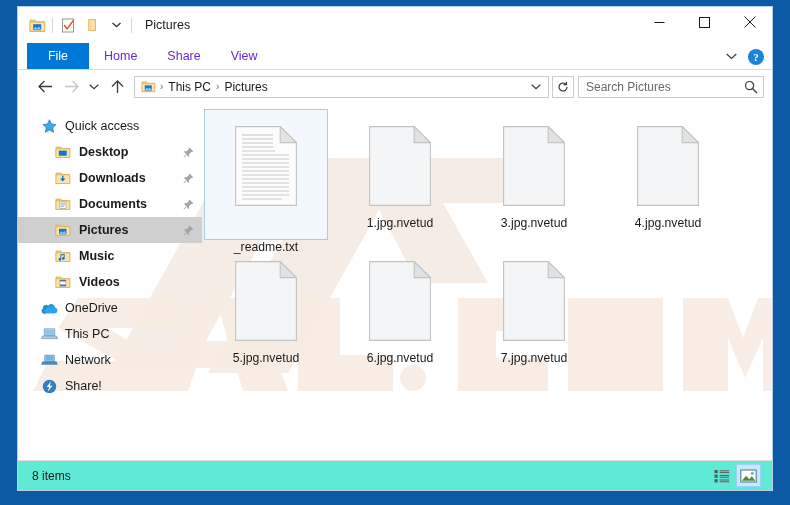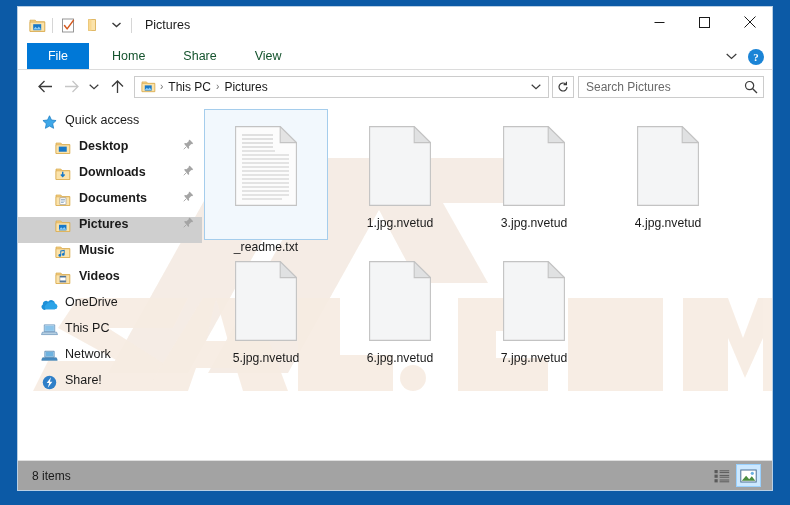--- a/index.html
+++ b/index.html
@@ -75,24 +75,23 @@
     display: flex;
     align-items: stretch;
     flex: none;
     position: relative;
     border-bottom: 1px solid #dcdcdc;
   }
   .tab {
     display: flex; align-items: center; justify-content: center;
     padding: 0 15px;
     font-size: 12.5px;
-    color: #14532d;
+    color: #6d28d9;
     cursor: default;
     min-width: 56px;
-    margin-left: 8px;
   }
   .tab.file {
     background: #0078d7;
     color: #ffffff;
     min-width: 62px;
     margin-left: 9px;
   }
   .ribbon-right {
     position: absolute; right: 8px; top: 0;
     height: 27px;
@@ -207,21 +206,21 @@
     width: 184px;
     flex: none;
     padding-top: 10px;
     position: relative;
     z-index: 1;
     overflow: hidden;
   }
   .navitem {
     height: 26px;
     display: flex;
-    align-items: flex-start;
+    align-items: center;
     padding-right: 8px;
     cursor: default;
     position: relative;
   }
   .navitem.selected { background: #cfcfcf; }
   .navitem .ico {
     width: 22px; height: 18px;
     display: flex; align-items: center; justify-content: center;
     flex: none;
   }
@@ -280,21 +279,21 @@
     margin-top: 2px;
     text-align: center;
     white-space: nowrap;
   }
 
   
   .statusbar {
     height: 30px;
     flex: none;
     border-top: 1px solid #dfdfdf;
-    background: #a3a3a3;
+    background: #5eead4;
     display: flex;
     align-items: center;
     padding: 0 4px 0 14px;
   }
   .status-text {
     font-size: 12px;
     color: #1a1a1a;
   }
   .view-btns {
     margin-left: auto;

